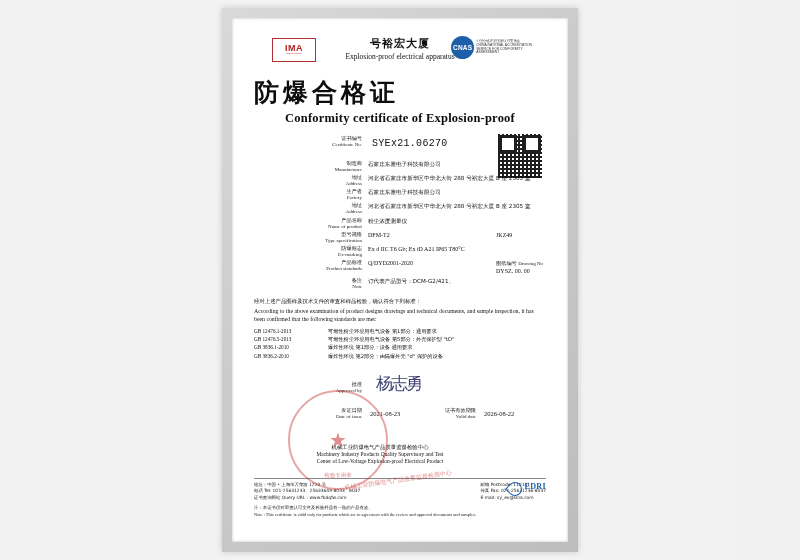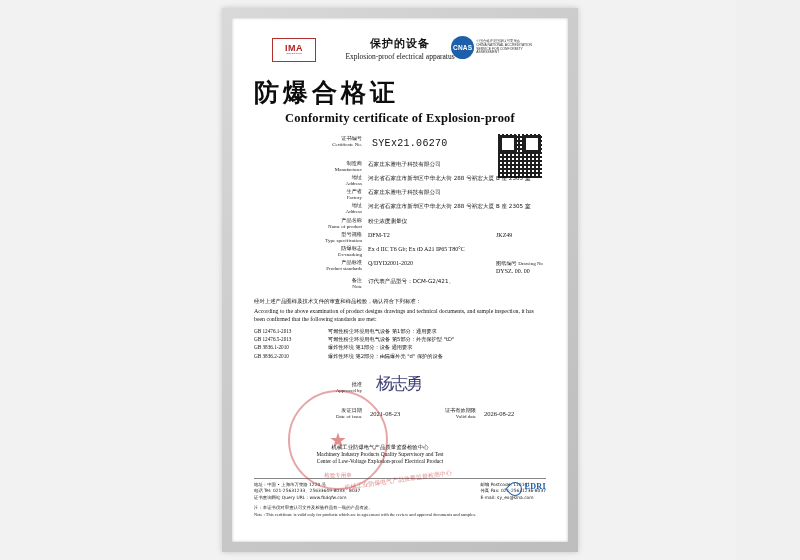--- a/index.html
+++ b/index.html
@@ -466,21 +466,21 @@
 
   <div class="cert">
     <div class="cert-pad">
 
       <div class="toprow">
         <div class="ima-logo">
           <span class="ima-main">IMA</span>
           <span class="ima-sub">INSPECTION</span>
         </div>
         <div class="top-title">
-          <div class="cn">保护的设备</div>
+          <div class="cn">号裕宏大厦</div>
           <div class="en">Explosion-proof electrical apparatus</div>
         </div>
         <div class="cnas-logo">
           <div class="cnas-circle">CNAS</div>
           <div class="cnas-text">
             <span>中国合格评定国家认可委员会</span>
             <span>CHINA NATIONAL ACCREDITATION</span>
             <span>SERVICE FOR CONFORMITY</span>
             <span>ASSESSMENT</span>
           </div>

